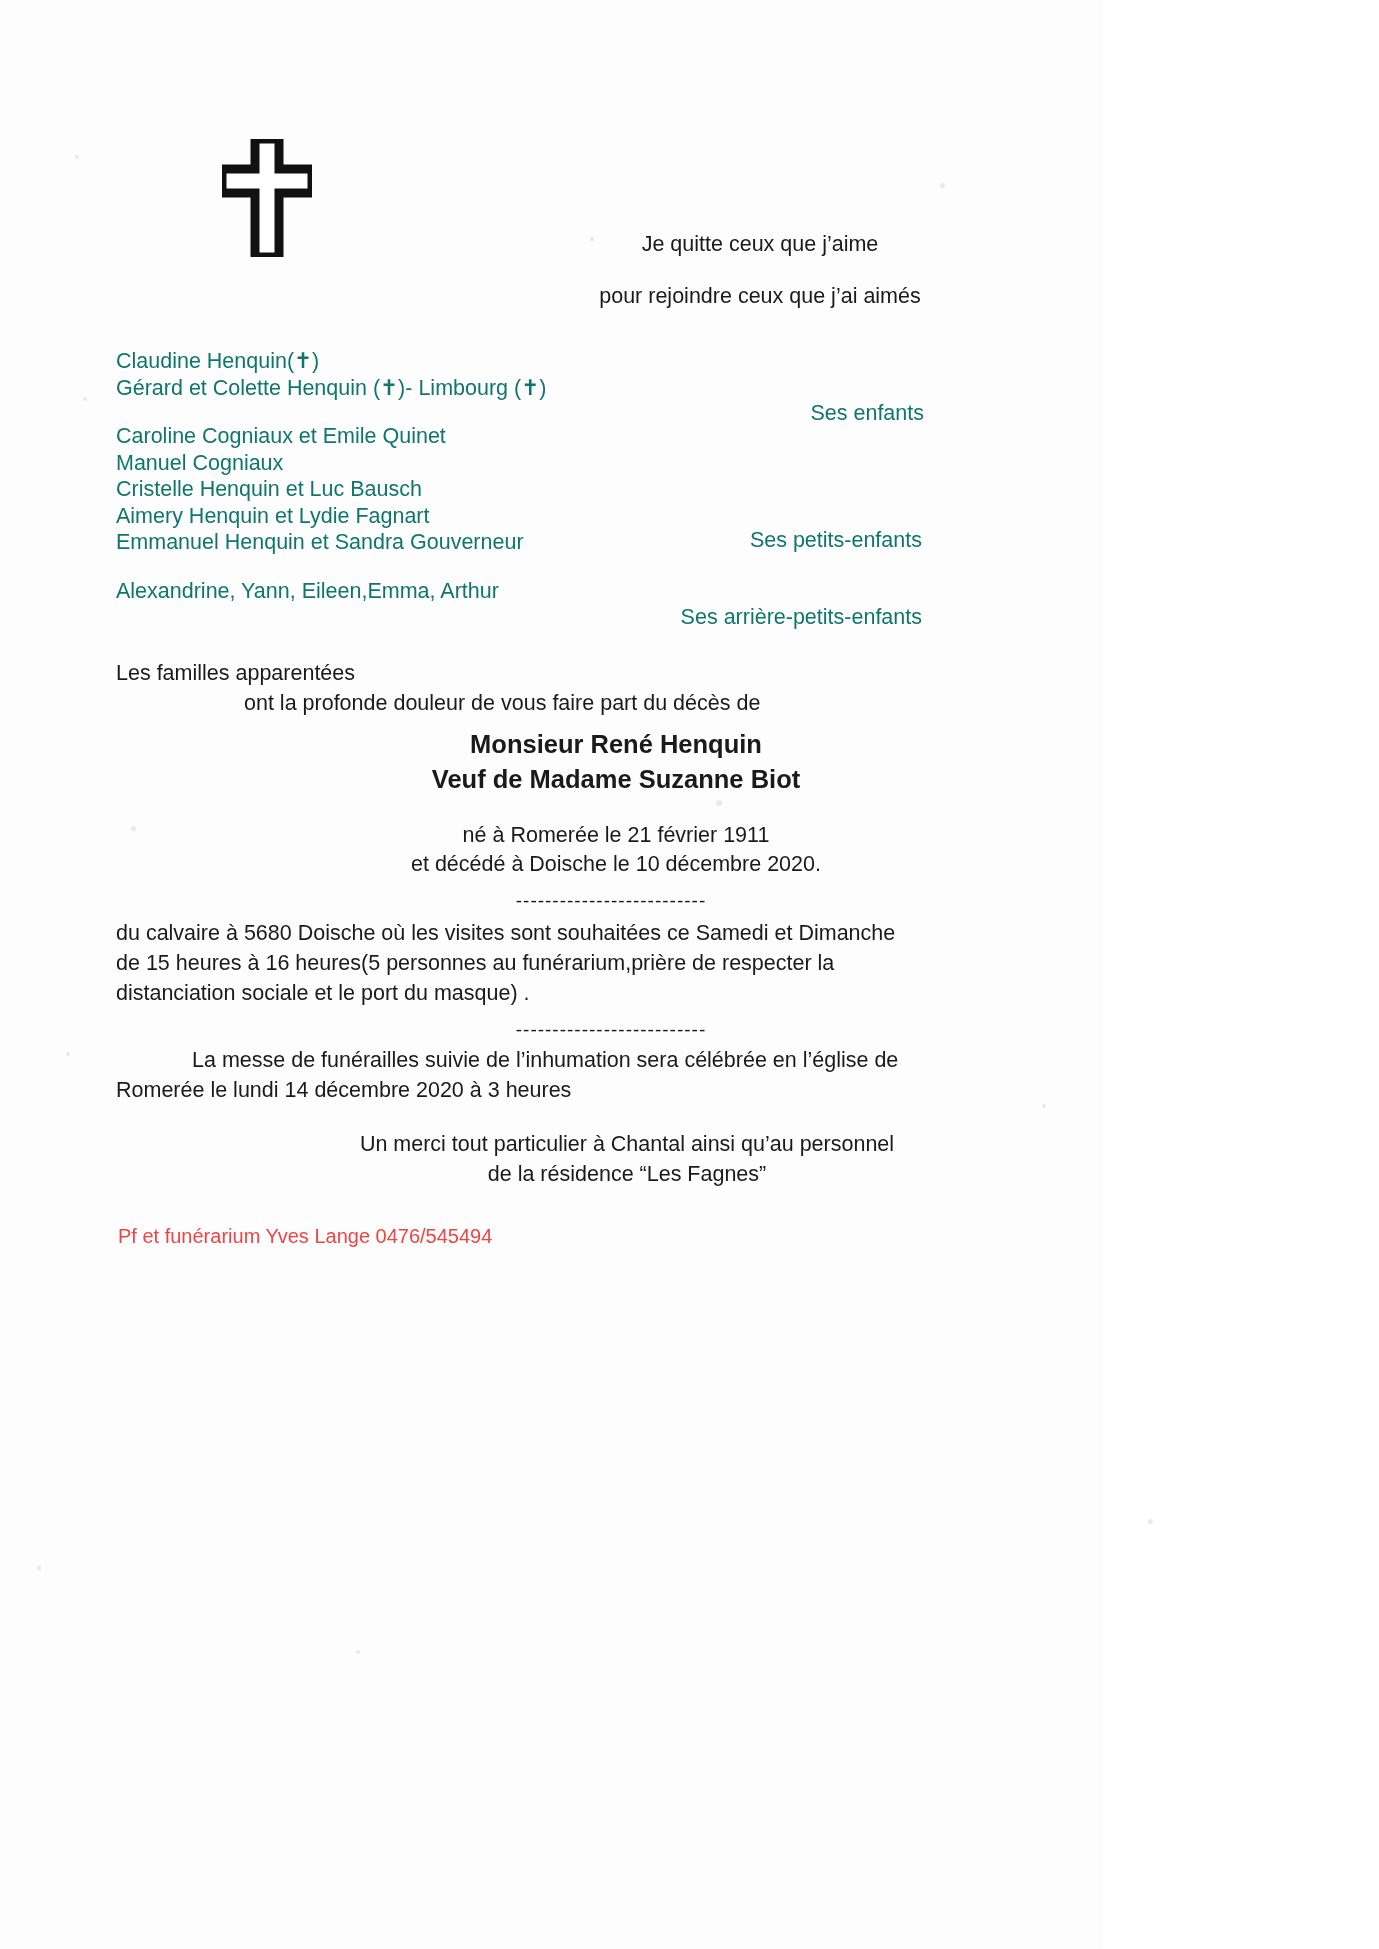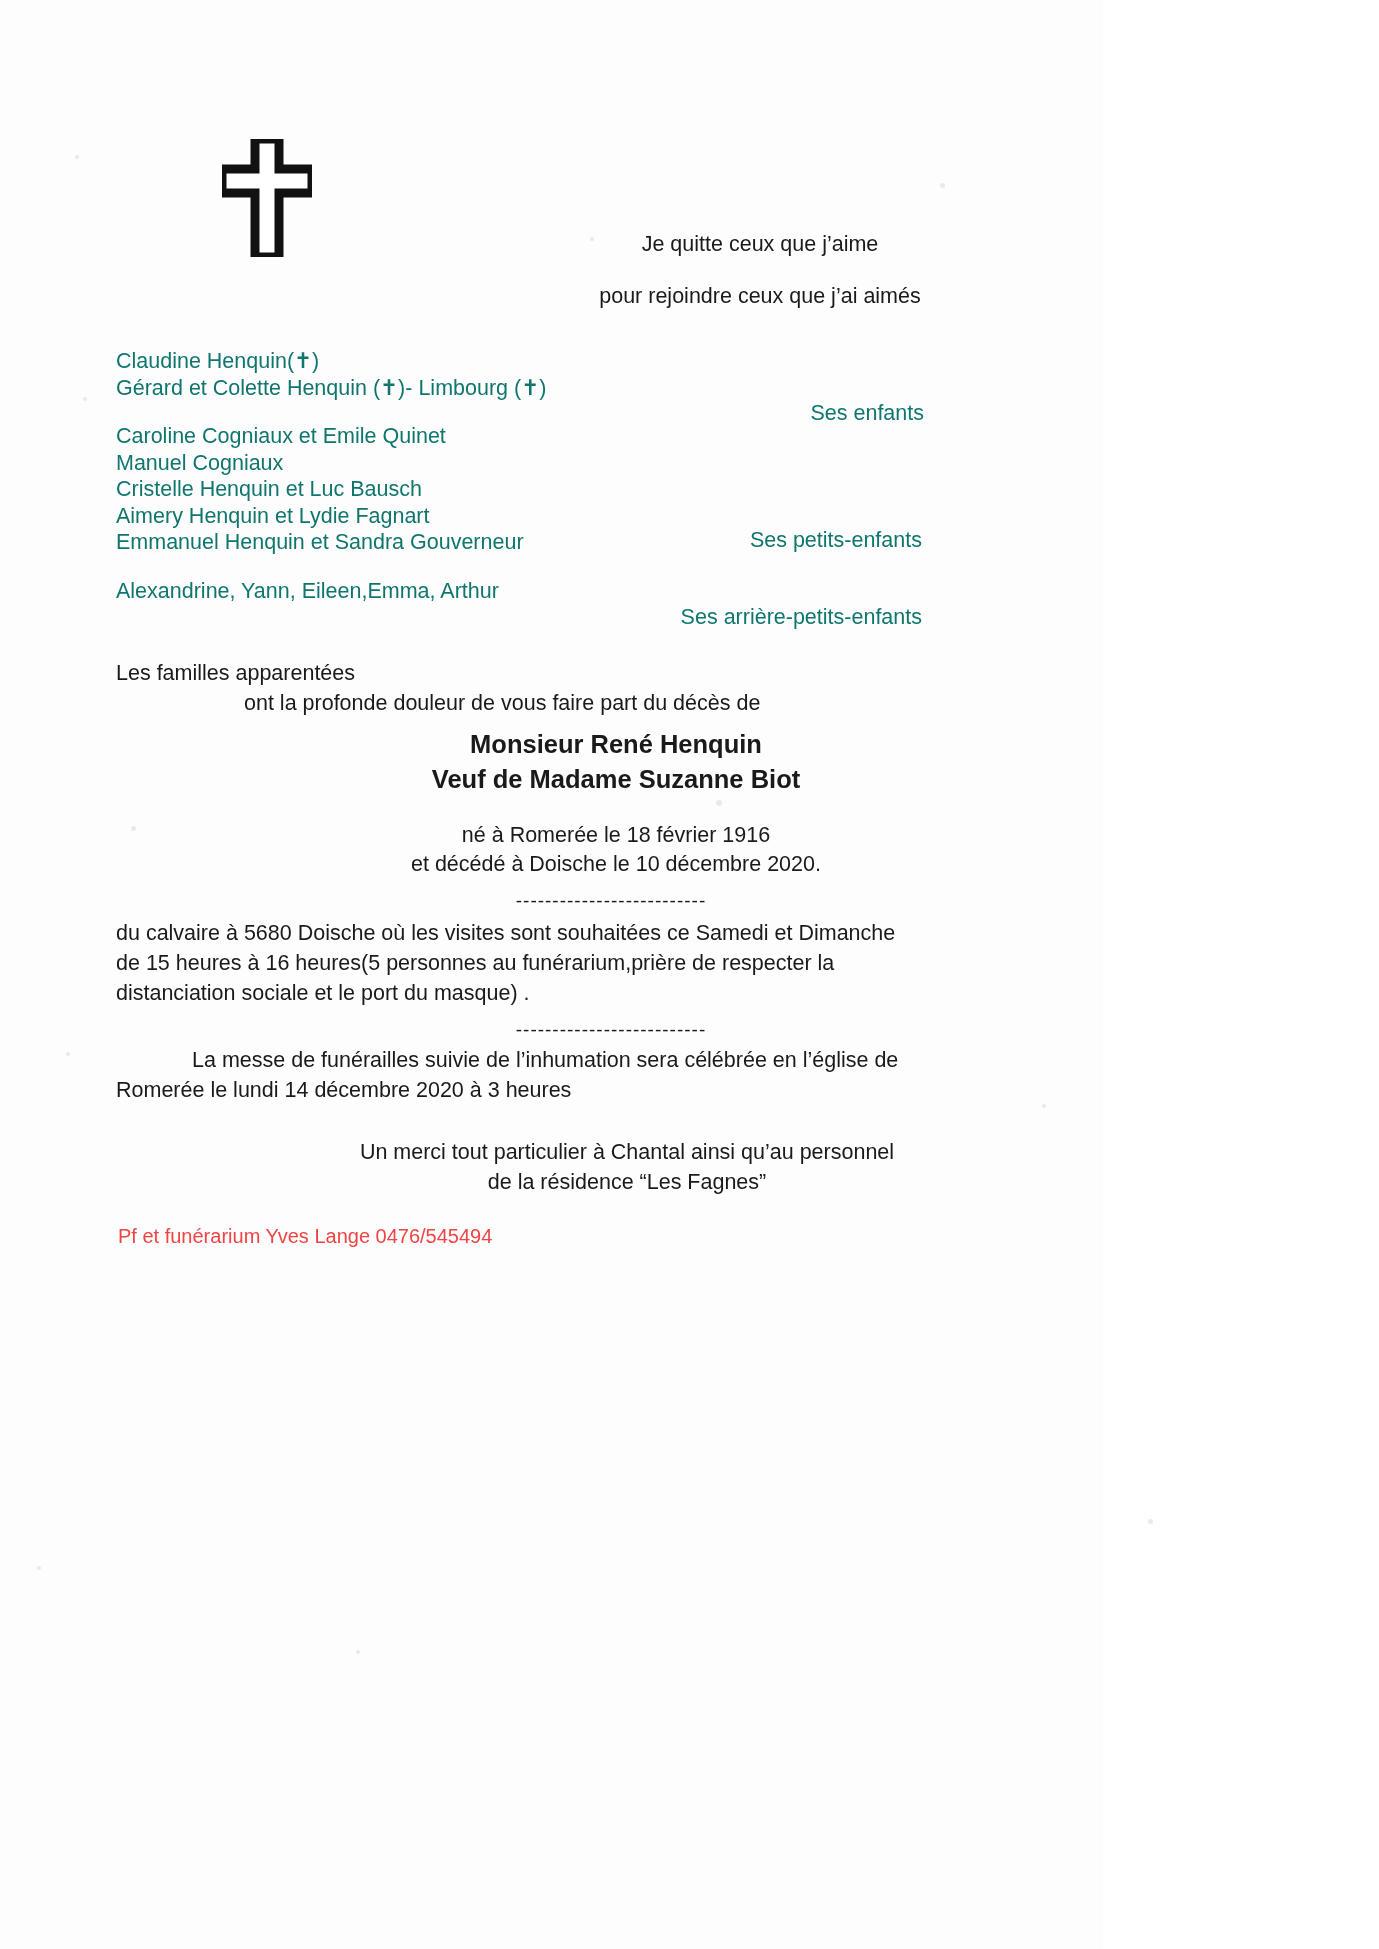--- a/index.html
+++ b/index.html
@@ -121,21 +121,21 @@
     margin-top: 4px;
     line-height: 30px;
   }
   .para2 {
     margin-top: 2px;
     line-height: 30px;
   }
   .para2 .indent { padding-left: 76px; }
   .thanks {
     text-align: center;
-    margin-top: 32px;
+    margin-top: 24px;
     line-height: 30px;
     padding-right: 128px;
   }
 
   .footer {
     position: absolute;
     left: 118px;
     top: 1225px;
     font-size: 20px;
     color: #ef4444;
@@ -202,21 +202,21 @@
   <div class="announce">
     <div class="apparentees">Les familles apparentées</div>
     <div class="profonde">ont la profonde douleur de vous faire part du décès de</div>
 
     <div class="deceased">
       <div>Monsieur René Henquin</div>
       <div>Veuf de Madame Suzanne Biot</div>
     </div>
 
     <div class="birth">
-      <div>né à Romerée le 18 février 1916</div>
+      <div>né à Romerée le 21 février 1911</div>
       <div>et décédé à Doische le 10 décembre 2020.</div>
     </div>
 
     <div class="sep">--------------------------</div>
 
     <div class="para">
       <div>du calvaire  à 5680 Doische où les visites sont souhaitées ce Samedi et Dimanche</div>
       <div>de 15 heures à 16 heures(5 personnes au funérarium,prière de respecter la</div>
       <div>distanciation sociale et le port du masque) .</div>
     </div>

